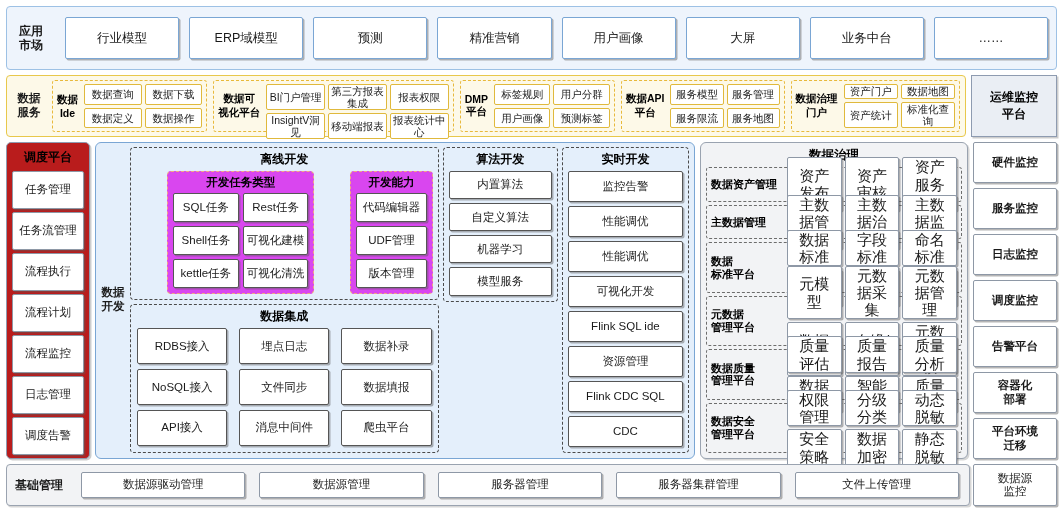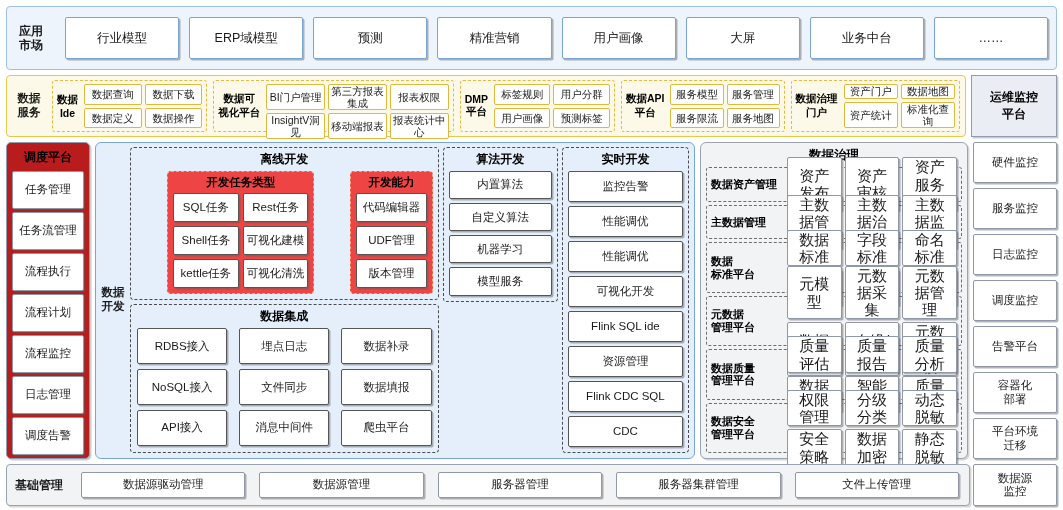--- a/index.html
+++ b/index.html
@@ -75,21 +75,21 @@
   .dev > .vlabel{width:28px;flex:0 0 28px;display:flex;align-items:center;justify-content:center;font-size:11.5px;font-weight:bold;text-align:center;}
   .dev-cols{flex:1;display:flex;gap:4px;min-width:0;}
 
   .dev-left{flex:1.34;display:flex;flex-direction:column;gap:4px;min-width:0;}
   .dashed{border:1.6px dashed #4a4a4a;border-radius:4px;box-sizing:border-box;}
   .dashed-o{border:1.6px dashed #f0a882;border-radius:4px;box-sizing:border-box;}
 
   .offline{flex:1.04;display:flex;flex-direction:column;padding:2px 5px 5px;min-width:0;}
   .offline .sec-t{font-size:12px;font-weight:bold;text-align:center;padding:1px 0 3px;}
   .offline-inner{flex:1;display:flex;gap:5px;min-height:0;}
-  .ogroup{background:#ef4444;display:flex;flex-direction:column;padding:2px 5px 5px;min-width:0;margin-left:31px;}
+  .ogroup{background:#d946ef;display:flex;flex-direction:column;padding:2px 5px 5px;min-width:0;margin-left:31px;}
   .ogroup .g-t{font-size:11.5px;font-weight:bold;text-align:center;padding:1px 0 3px;}
   .ogrid{flex:1;display:grid;gap:4px;min-height:0;}
   .ogrid.c2{grid-template-columns:1fr 1fr;grid-template-rows:1fr 1fr 1fr;}
   .ogrid.c1{grid-template-columns:1fr;grid-template-rows:1fr 1fr 1fr;}
   .ogrid .card{font-size:11.5px;border-color:#555;min-width:0;}
 
   .integ{flex:1;display:flex;flex-direction:column;padding:2px 6px 6px;min-width:0;}
   .integ .sec-t{font-size:12px;font-weight:bold;text-align:center;padding:1px 0 3px;}
   .integ-grid{flex:1;display:grid;grid-template-columns:1fr 1fr 1fr;grid-template-rows:1fr 1fr 1fr;gap:5px 12px;min-height:0;}
   .integ-grid .card{font-size:11.5px;border-color:#555;min-width:0;}
@@ -112,21 +112,21 @@
   .gov-sec{flex:1;display:flex;align-items:center;gap:4px;border:1.4px dashed #6d6d6d;border-radius:3px;padding:2px 4px;box-sizing:border-box;min-height:0;}
   .gov-sec .gname{width:72px;flex:0 0 72px;font-size:11px;font-weight:bold;text-align:left;line-height:1.15;white-space:pre-line;}
   .gov-cells{flex:1;display:grid;grid-template-columns:1fr 1fr 1fr;gap:3px;min-width:0;}
   .gov-cells.r2{grid-template-rows:1fr 1fr;}
   .gov-cells .card{font-size:15px;border-color:#8e98a6;min-width:0;padding:0 7px;}
 
   
   .rail{
     width:84px;flex:0 0 84px;display:flex;flex-direction:column;gap:5px;box-sizing:border-box;
   }
-  .rail .card{flex:1;font-size:11.5px;border-color:#8e98a6;}
+  .rail .card{flex:1;font-size:11.5px;border-color:#8e98a6;font-weight:bold;}
 
   
   .base-row{height:42px;flex:0 0 42px;display:flex;gap:3px;}
   .base-main{
     flex:1;display:flex;align-items:center;gap:12px;
     background:#f2f3f5;border:1px solid #9aa3b0;border-radius:4px;padding:0 10px 0 8px;box-sizing:border-box;
     box-shadow:1.5px 1.5px 0 rgba(90,90,90,.25);
   }
   .base-main .side{width:54px;flex:0 0 54px;font-size:12px;font-weight:bold;}
   .base-cards{flex:1;display:flex;gap:14px;height:26px;}

